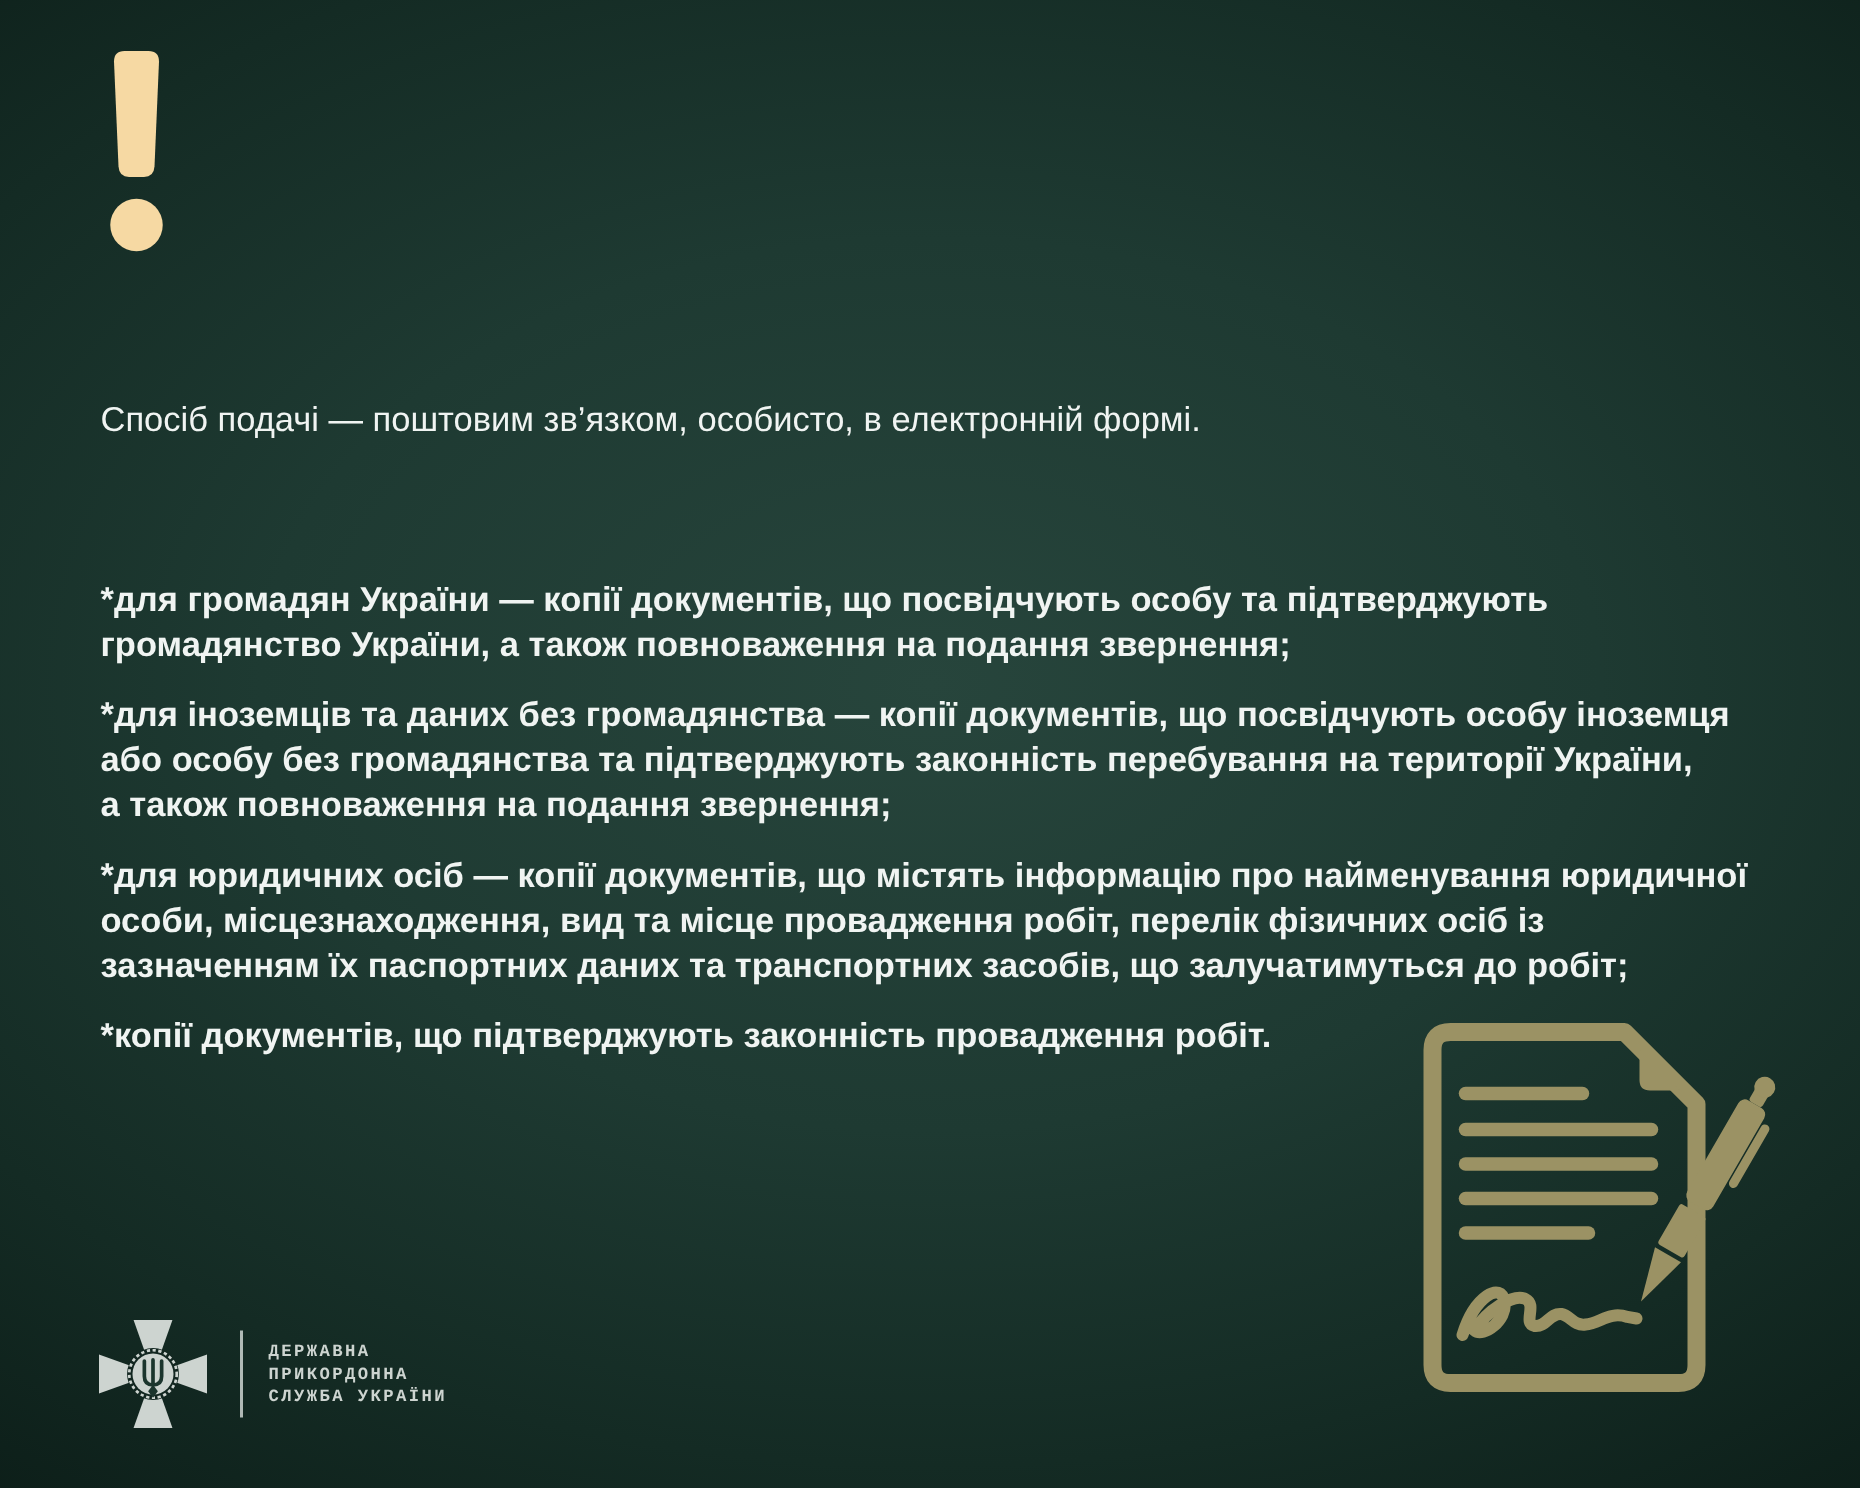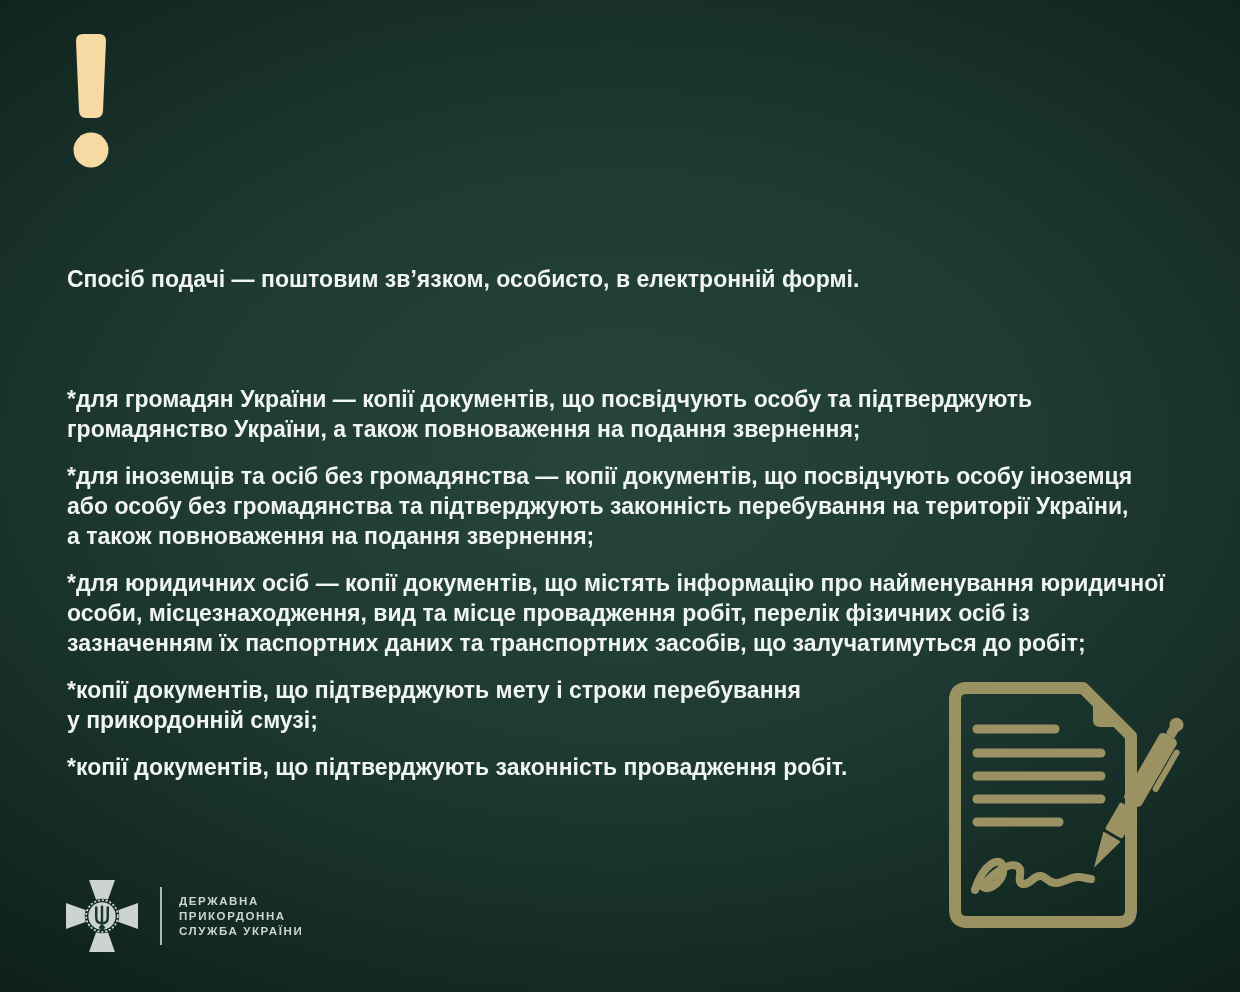--- a/index.html
+++ b/index.html
@@ -24,21 +24,21 @@
     box-sizing:border-box;
   }
   .title-box h1{
     margin:0; padding:21px 20px 0 112px;
     font-size:30px; line-height:43px; font-weight:bold;
     letter-spacing:0.4px; color:var(--text-primary);
   }
   .exclaim{position:absolute; left:72px; top:33px; z-index:3; line-height:0;}
   .intro{
     position:absolute; left:67px; top:264px; margin:0; width:1140px;
-    font-size:23px; line-height:30px; font-weight:bold; color:var(--text-primary);
+    font-size:23px; line-height:30px; font-weight:normal; color:var(--text-primary);
   }
   .section-heading{
     position:absolute; left:64px; top:322px; margin:0;
     font-size:25px; line-height:30px; font-weight:bold;
     letter-spacing:0.5px; color:var(--accent-gold);
   }
   .items{position:absolute; left:67px; top:368px; width:1145px;}
   .items p{
     margin:16px 0 17px 0; font-size:23px; line-height:30px;
     font-weight:bold; color:var(--text-primary);
@@ -47,21 +47,21 @@
   .footer-logo{
     position:absolute; left:66px; top:878px; height:76px;
     display:flex; align-items:center;
   }
   .logo-divider{
     width:2px; height:58px; margin-left:22px;
     background:rgba(205,212,208,0.85);
   }
   .org-name{
     margin:0 0 0 17px; font-size:11.5px; line-height:15px;
-    font-weight:bold; letter-spacing:1.6px; color:var(--logo-gray);
+    font-weight:bold; letter-spacing:1.6px; color:var(--logo-gray);font-family:Liberation Mono, monospace;
   }
 </style>
 </head>
 <body>
 
 <div class="poster">
 
   <div class="exclaim">
     <svg width="38" height="138" viewBox="0 0 38 138" aria-hidden="true">
       <path d="M4 8 Q4 1 11 1 L27 1 Q34 1 34 8 L31 78 Q30.5 85 24 85 L14 85 Q7.5 85 7 78 Z" fill="var(--accent-cream)"></path>
@@ -69,28 +69,26 @@
     </svg>
   </div>
 
 
   <p class="intro">Спосіб подачі — поштовим зв’язком, особисто, в електронній формі.</p>
 
 
   <div class="items">
     <p class="pre">*для громадян України — копії документів, що посвідчують особу та підтверджують
 громадянство України, а також повноваження на подання звернення;</p>
-    <p class="pre">*для іноземців та осіб без громадянства — копії документів, що посвідчують особу іноземця
+    <p class="pre">*для іноземців та даних без громадянства — копії документів, що посвідчують особу іноземця
 або особу без громадянства та підтверджують законність перебування на території України,
 а також повноваження на подання звернення;</p>
     <p class="pre">*для юридичних осіб — копії документів, що містять інформацію про найменування юридичної
 особи, місцезнаходження, вид та місце провадження робіт, перелік фізичних осіб із
 зазначенням їх паспортних даних та транспортних засобів, що залучатимуться до робіт;</p>
-    <p class="pre">*копії документів, що підтверджують мету і строки перебування
-у прикордонній смузі;</p>
     <p class="pre">*копії документів, що підтверджують законність провадження робіт.</p>
   </div>
 
   <div class="doc-icon">
     <svg width="247" height="287" viewBox="0 0 247 287" aria-hidden="true">
 
       <path d="M140 22 H24 Q12 22 12 34 V244 Q12 256 24 256 H176 Q188 256 188 244 V70 Z" fill="none" stroke="var(--icon-olive)" stroke-width="12" stroke-linejoin="round"></path>
 
       <path d="M150 34 L150 54 Q150 61 157 61 L177 61 Z" fill="var(--icon-olive)"></path>
 

